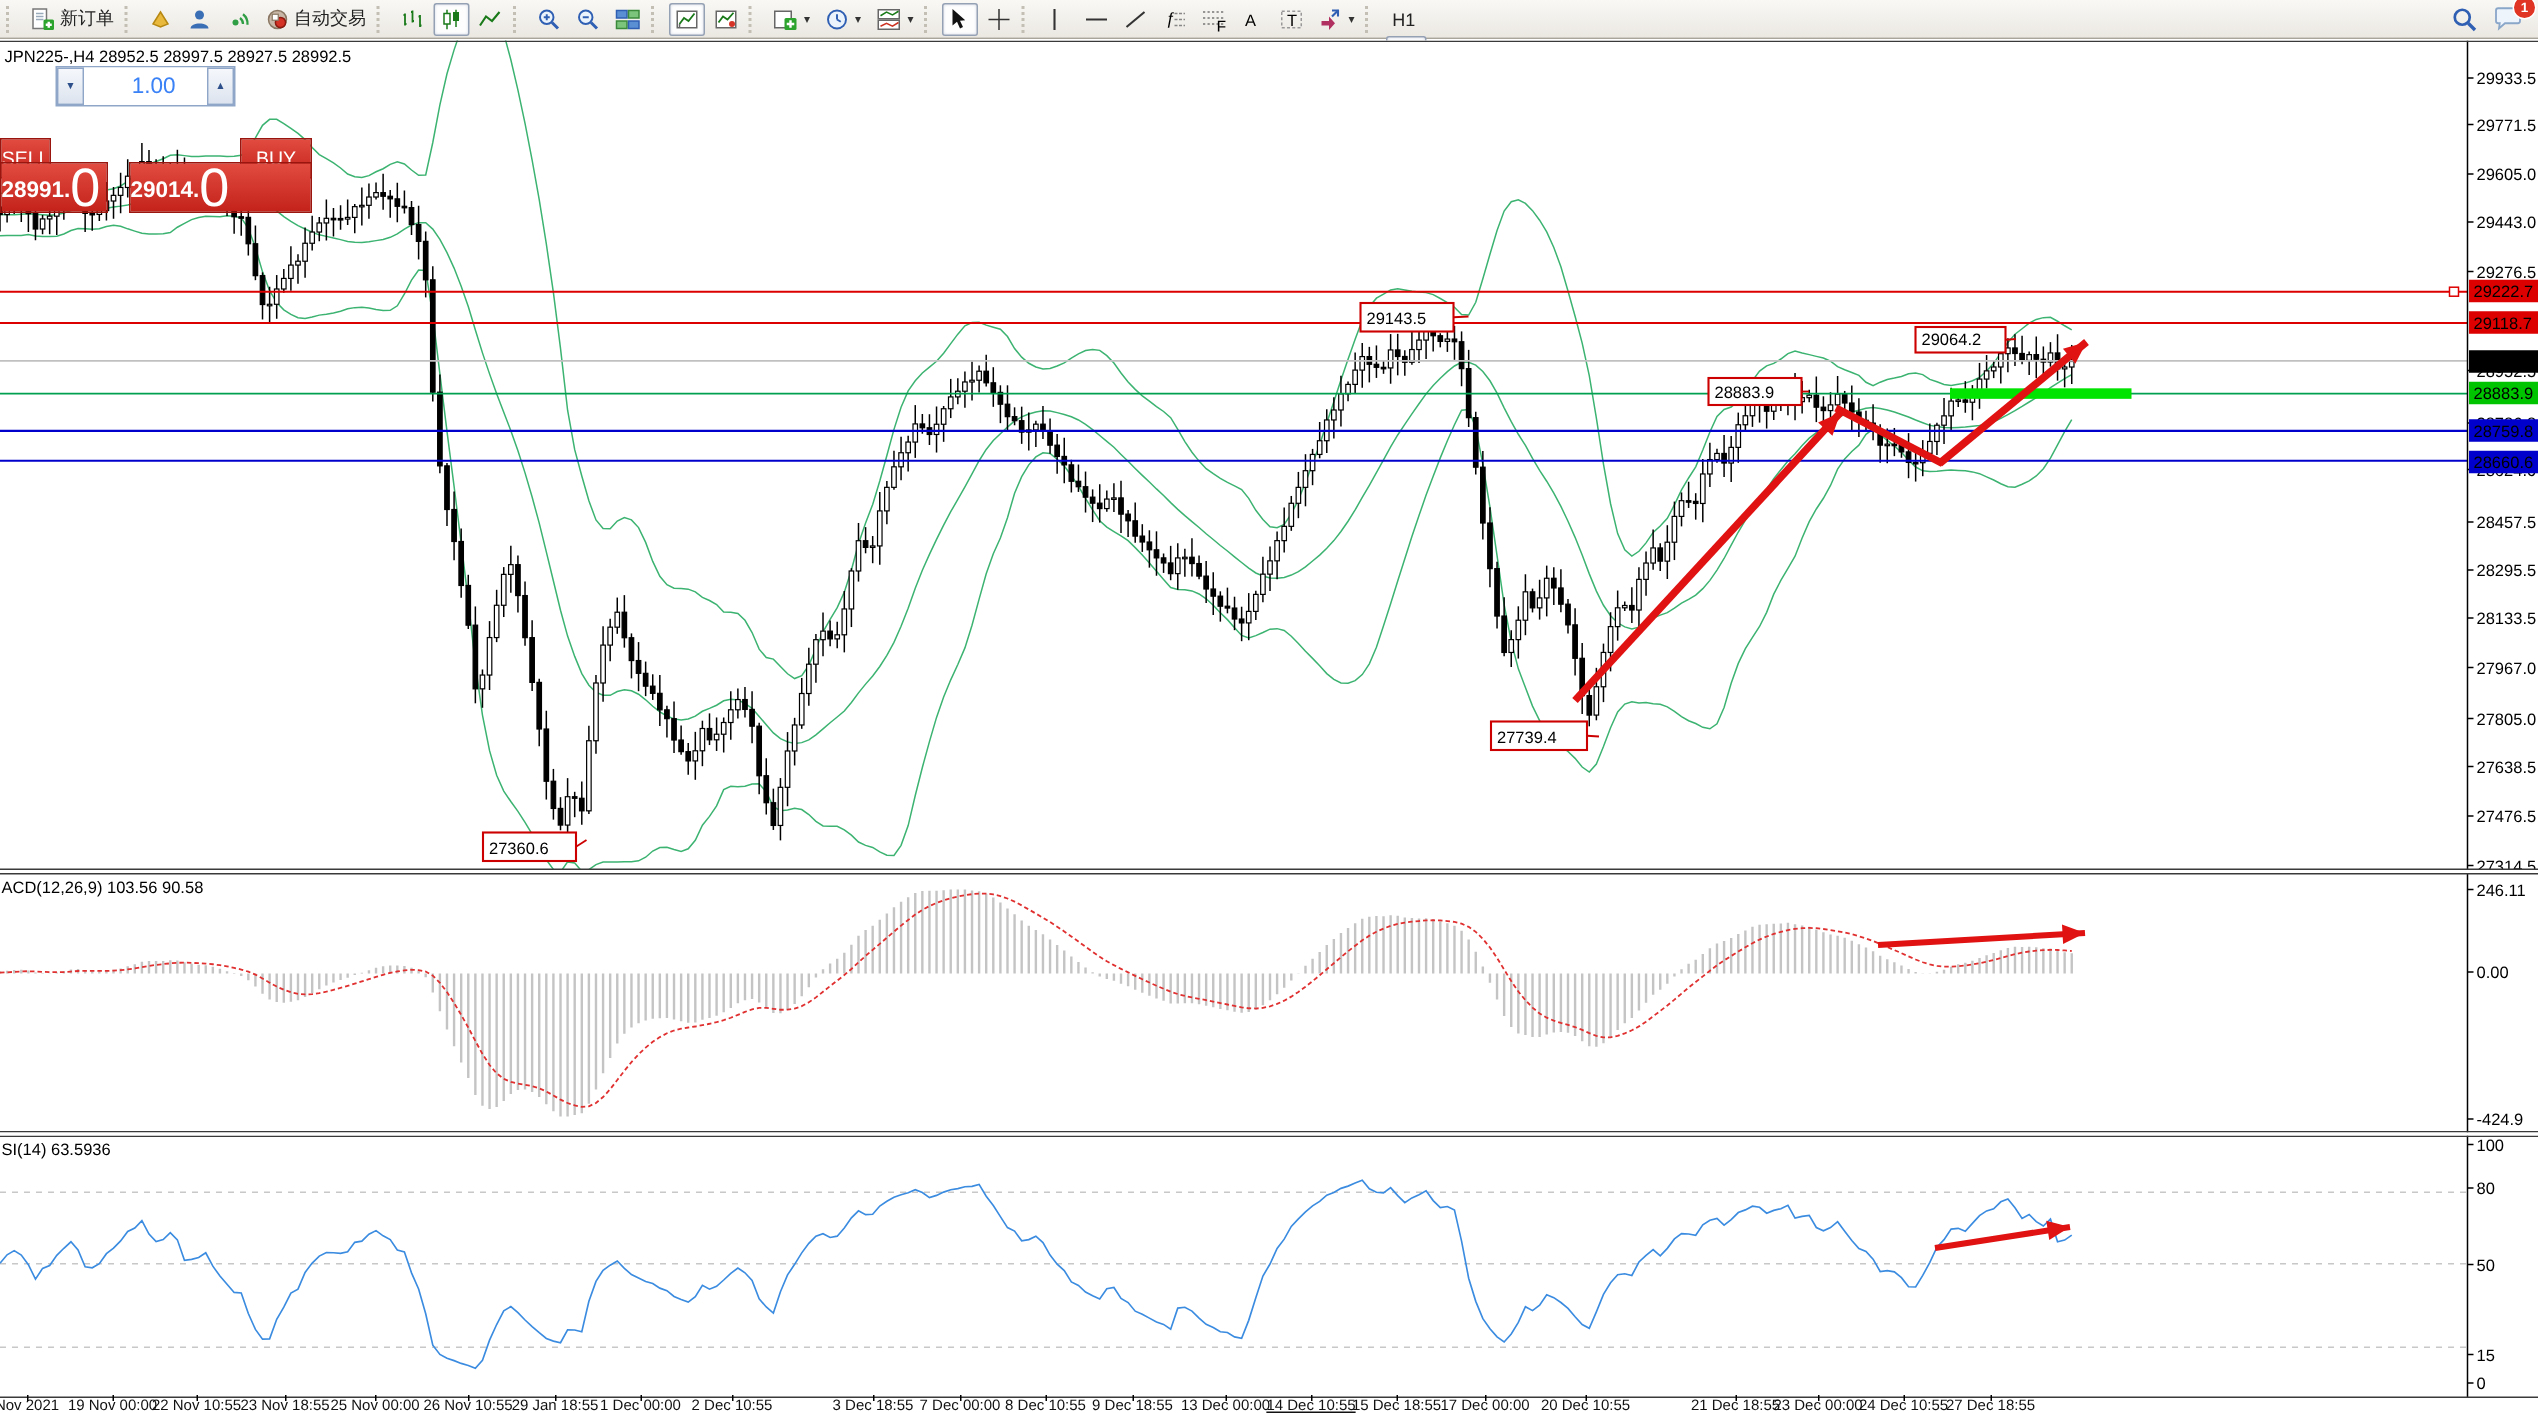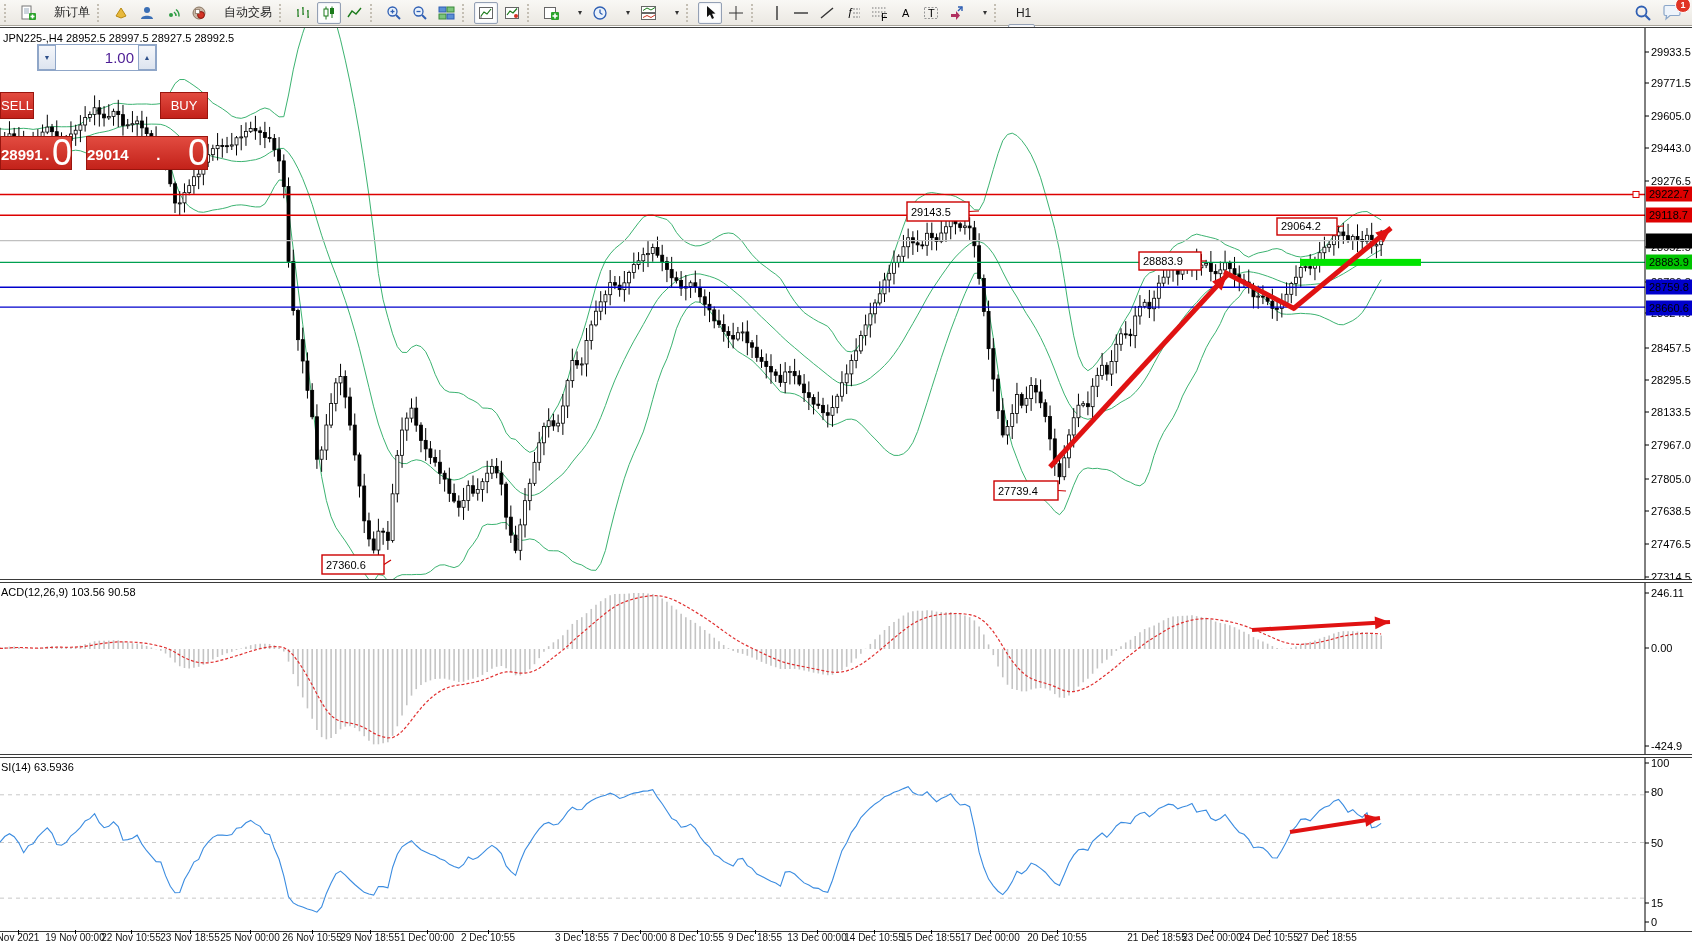--- a/index.html
+++ b/index.html
@@ -11,21 +11,21 @@
   
   .toolbar{
     position:absolute;left:0;top:0;width:1692px;height:26px;
     background:linear-gradient(#f9f8f5,#ebe8e2);
     border-bottom:1px solid #a9a59b;
     display:flex;align-items:center;box-sizing:border-box;padding:0 2px;
   }
   .grip{width:5px;height:18px;border-left:2px dotted #c4bfb4;margin:0 4px 0 2px;}
   .tb-btn{
     height:22px;min-width:24px;border:1px solid transparent;background:transparent;
-    display:flex;align-items:center;justify-content:flex-end;gap:17px;
+    display:flex;align-items:center;justify-content:space-between;gap:3px;
     font:12px "Liberation Sans","DejaVu Sans",sans-serif;color:#222;
     padding:0 3px;margin:0 1px;border-radius:2px;cursor:default;
   }
   .tb-btn.pressed{background:#fdfdfd;border:1px solid #94a0b4;box-shadow:inset 0 0 2px #cfd6e2;}
   .tb-btn .caret{font-size:8px;color:#333;margin-left:1px;}
   .tb-btn svg{display:block;}
   .tf{font:12px "Liberation Sans","DejaVu Sans",sans-serif;min-width:27px;}
   .tb-right{margin-left:auto;display:flex;align-items:center;margin-right:3px;}
   .chat-wrap{position:relative;}
   .badge{
@@ -58,26 +58,26 @@
   .oneclick{position:absolute;left:0;top:17px;width:208px;height:62px;z-index:6;}
   .oc-red{background:linear-gradient(#e24b40,#c3221a);color:#fff;border:1px solid #99150e;box-sizing:border-box;margin-top:48px;}
   .oc-sell-btn{position:absolute;left:0;top:0;width:34px;height:27px;font:13px "Liberation Sans",sans-serif;
     display:flex;align-items:center;justify-content:center;}
   .oc-buy-btn{position:absolute;left:160px;top:0;width:48px;height:27px;font:13px "Liberation Sans",sans-serif;
     display:flex;align-items:center;justify-content:center;}
   .oc-spin{position:absolute;left:37px;top:0;width:120px;height:27px;background:#fff;
     border:1px solid #8fa6c8;box-sizing:border-box;display:flex;align-items:stretch;}
   .oc-spin input{
     flex:1;border:0;outline:none;text-align:right;font:15px "Liberation Sans",sans-serif;
-    padding:0 4px 0 0;min-width:10px;color:#4c1d95;background:#fff;
+    padding:0 21px 0 0;min-width:10px;color:#3b82f6;background:#fff;
   }
   .spin-btn{width:18px;background:linear-gradient(#f5f7fb,#dde4ef);border:1px solid #8fa6c8;
     display:flex;align-items:center;justify-content:center;font-size:7px;color:#2d4f8a;box-sizing:border-box;}
-  .oc-price{position:absolute;top:44px;height:34px;display:flex;align-items:flex-end;
-    justify-content:space-between;padding-bottom:1px;box-sizing:border-box;}
+  .oc-price{position:absolute;top:16px;height:34px;display:flex;align-items:flex-end;
+    justify-content:flex-start;padding-bottom:1px;box-sizing:border-box;}
   .oc-price .sm{font:bold 15px "Liberation Sans",sans-serif;line-height:26px;}
   .oc-price .dot{font:bold 15px "Liberation Sans",sans-serif;line-height:26px;}
   .oc-price .big{font:200 36px "Liberation Sans",sans-serif;line-height:30px;letter-spacing:-1px;}
   .oc-sell-price{left:0;width:72px;}
   .oc-buy-price{left:86px;width:122px;}
 </style>
 </head>
 <body>
 
 <div class="toolbar">
@@ -1368,21 +1368,21 @@
     <span class="tlabel" style="left: 75px;">19 Nov 00:00</span>
     <div class="ttick" style="left: 131px;"></div>
     <span class="tlabel" style="left: 131px;">22 Nov 10:55</span>
     <div class="ttick" style="left: 190px;"></div>
     <span class="tlabel" style="left: 190px;">23 Nov 18:55</span>
     <div class="ttick" style="left: 250px;"></div>
     <span class="tlabel" style="left: 250px;">25 Nov 00:00</span>
     <div class="ttick" style="left: 312px;"></div>
     <span class="tlabel" style="left: 312px;">26 Nov 10:55</span>
     <div class="ttick" style="left: 370px;"></div>
-    <span class="tlabel" style="left: 370px;">29 Nov 18:55</span>
+    <span class="tlabel" style="left: 370px;">29 Jan 18:55</span>
     <div class="ttick" style="left: 427px;"></div>
     <span class="tlabel" style="left: 427px;">1 Dec 00:00</span>
     <div class="ttick" style="left: 488px;"></div>
     <span class="tlabel" style="left: 488px;">2 Dec 10:55</span>
     <div class="ttick" style="left: 582px;"></div>
     <span class="tlabel" style="left: 582px;">3 Dec 18:55</span>
     <div class="ttick" style="left: 640px;"></div>
     <span class="tlabel" style="left: 640px;">7 Dec 00:00</span>
     <div class="ttick" style="left: 697px;"></div>
     <span class="tlabel" style="left: 697px;">8 Dec 10:55</span>

